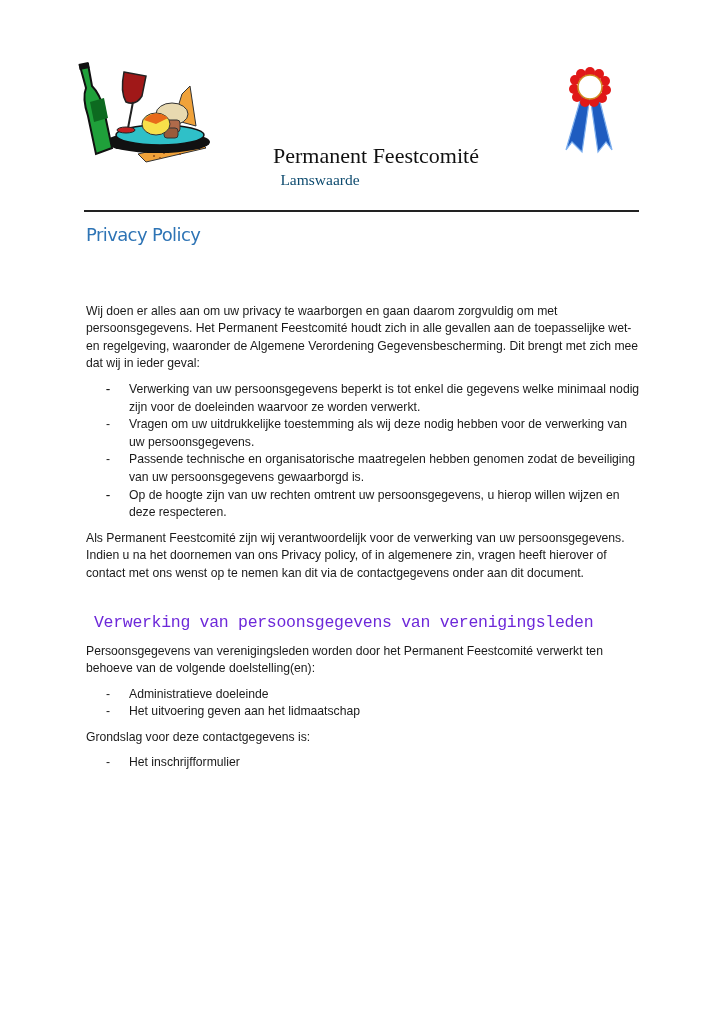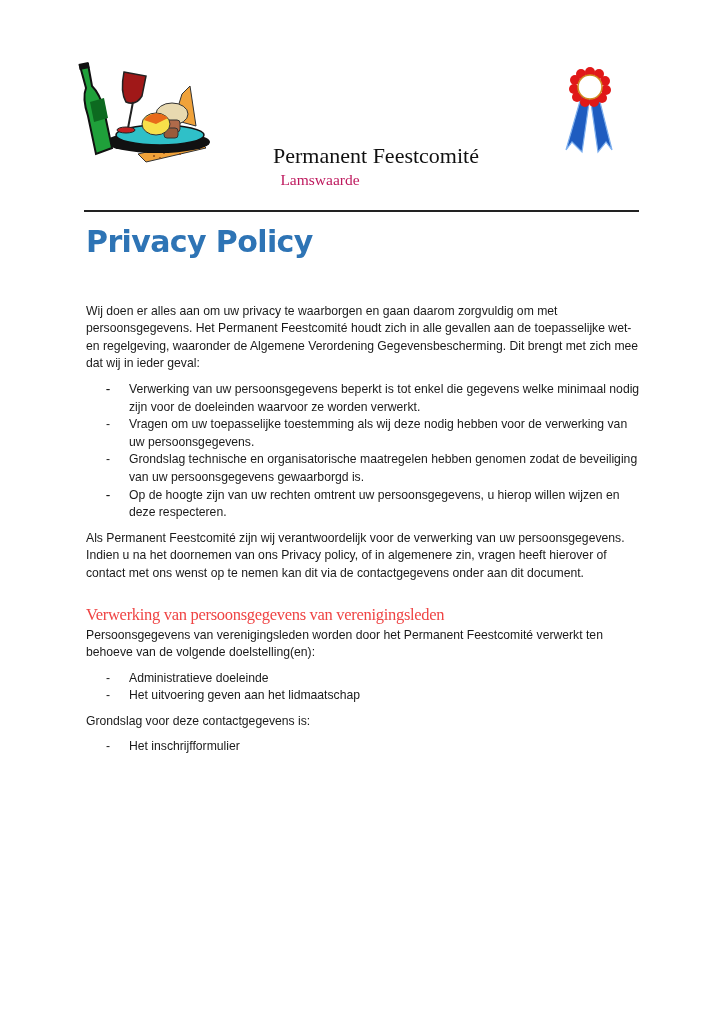--- a/index.html
+++ b/index.html
@@ -1,31 +1,31 @@
 <!DOCTYPE html>
 <html><head>
 <meta charset="utf-8">
 <style>
   html, body { margin: 0; padding: 0; background: #ffffff; }
   body { width: 724px; height: 1024px; position: relative; overflow: hidden; font-family: "Liberation Sans", sans-serif; color: #1a1a1a; }
   .logo-left { position: absolute; left: 76px; top: 62px; width: 134px; height: 106px; }
   .logo-right { position: absolute; left: 560px; top: 64px; width: 60px; height: 90px; }
   .org-name { position: absolute; left: 0; width: 724px; top: 143px; text-align: center; font-family: "Liberation Serif", serif; font-size: 22px; color: #111; padding-left: 4px; box-sizing: border-box; }
   .org-name .n { display:inline-block; margin-left: 24px; }
-  .org-sub { position: absolute; left: 0; width: 616px; top: 171px; text-align: center; font-family: "Liberation Serif", serif; font-size: 15.5px; color: #be185d; padding-left: 24px; box-sizing: border-box; }
+  .org-sub { position: absolute; left: 0; width: 616px; top: 171px; text-align: center; font-family: "Liberation Serif", serif; font-size: 15.5px; color: #0c4a6e; padding-left: 24px; box-sizing: border-box; }
   .rule { position: absolute; left: 84px; top: 210px; width: 555px; height: 2px; background: #222; }
-  .title { position: absolute; left: 86px; top: 224px; font-family: "DejaVu Sans", sans-serif; font-size: 30px; color: #2e74b5; letter-spacing: -0.6px; font-weight: bold; margin: 0; }
+  .title { position: absolute; left: 86px; top: 224px; font-family: "DejaVu Sans", sans-serif; font-size: 18px; color: #2e74b5; letter-spacing: -0.6px; font-weight: normal; margin: 0; }
   .body { position: absolute; left: 86px; top: 285px; width: 556px; font-family: "Liberation Sans", sans-serif; font-size: 12.2px; line-height: 17.6px; color: #1a1a1a; }
   .p { margin: 0; }
   .gap { height: 17.6px; }
   .gap-s { height: 8px; }
   ul.dash { list-style: none; margin: 0; padding: 0; }
   ul.dash li { position: relative; padding-left: 43px; margin: 0; }
   ul.dash li .d { position: absolute; left: 20px; top: 0; }
-  .h2 { font-family: Liberation Serif, serif; font-size: 16.5px; color: #ef4444; margin: 0; line-height: 24px; letter-spacing: -0.3px; font-weight: normal; }
+  .h2 { font-family: Liberation Mono, monospace; font-size: 16.5px; color: #6d28d9; margin: 8px; line-height: 24px; letter-spacing: -0.3px; font-weight: normal; }
 </style>
 </head>
 <body>
 
 <div class="logo-left">
   <svg width="134" height="106" viewBox="0 0 134 106">
 
     <polygon points="62,92 122,78 130,86 70,100" fill="#f0a23a" stroke="#333" stroke-width="1"></polygon>
     <g fill="#8a4a1a">
         <circle cx="78" cy="94" r="1"></circle>
@@ -88,22 +88,22 @@
 <h1 class="title">Privacy Policy</h1>
 
 <div class="body">
   <div class="gap"></div>
   <p class="p">Wij doen er alles aan om uw privacy te waarborgen en gaan daarom zorgvuldig om met persoonsgegevens. Het Permanent Feestcomité houdt zich in alle gevallen aan de toepasselijke wet- en regelgeving, waaronder de Algemene Verordening Gegevensbescherming.  Dit brengt met zich mee dat wij in ieder geval:</p>
   <div class="gap-s"></div>
 
   <ul class="dash">
     <li><span class="d">-</span></li>
     <li><span class="d">-</span><span>Verwerking van uw persoonsgegevens beperkt is tot enkel die gegevens welke minimaal nodig zijn voor de doeleinden waarvoor ze worden verwerkt.</span></li>
-    <li><span class="d">-</span><span>Vragen om uw toepasselijke toestemming als wij deze nodig hebben voor de verwerking van uw persoonsgegevens.</span></li>
-    <li><span class="d">-</span><span>Grondslag technische en organisatorische maatregelen hebben genomen zodat de beveiliging van uw persoonsgegevens gewaarborgd is.</span></li>
+    <li><span class="d">-</span><span>Vragen om uw uitdrukkelijke toestemming als wij deze nodig hebben voor de verwerking van uw persoonsgegevens.</span></li>
+    <li><span class="d">-</span><span>Passende technische en organisatorische maatregelen hebben genomen zodat de beveiliging van uw persoonsgegevens gewaarborgd is.</span></li>
     <li><span class="d">-</span></li>
     <li><span class="d">-</span><span>Op de hoogte zijn van uw rechten omtrent uw persoonsgegevens, u hierop willen wijzen en deze respecteren.</span></li>
   </ul>
   <div class="gap-s"></div>
 
   <p class="p">Als Permanent Feestcomité zijn wij verantwoordelijk voor de verwerking van uw persoonsgegevens. Indien u na het doornemen van ons Privacy policy, of in algemenere zin, vragen heeft hierover of contact met ons wenst op te nemen kan dit via de contactgegevens onder aan dit document.</p>
   <div class="gap-s" style="height:20px"></div>
 
   <h2 class="h2">Verwerking van persoonsgegevens van verenigingsleden</h2>
   <p class="p">Persoonsgegevens van verenigingsleden worden door het Permanent Feestcomité verwerkt ten behoeve van de volgende doelstelling(en):</p>

